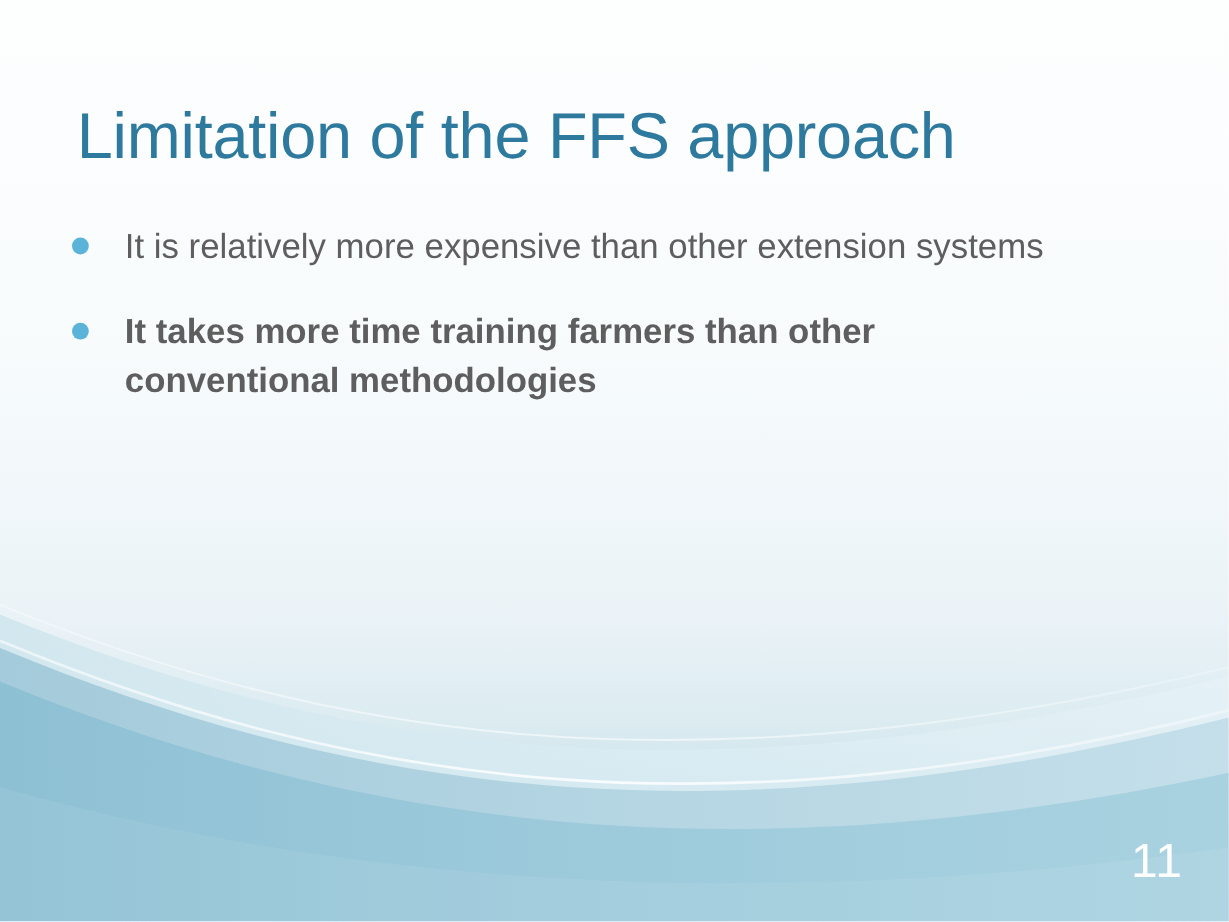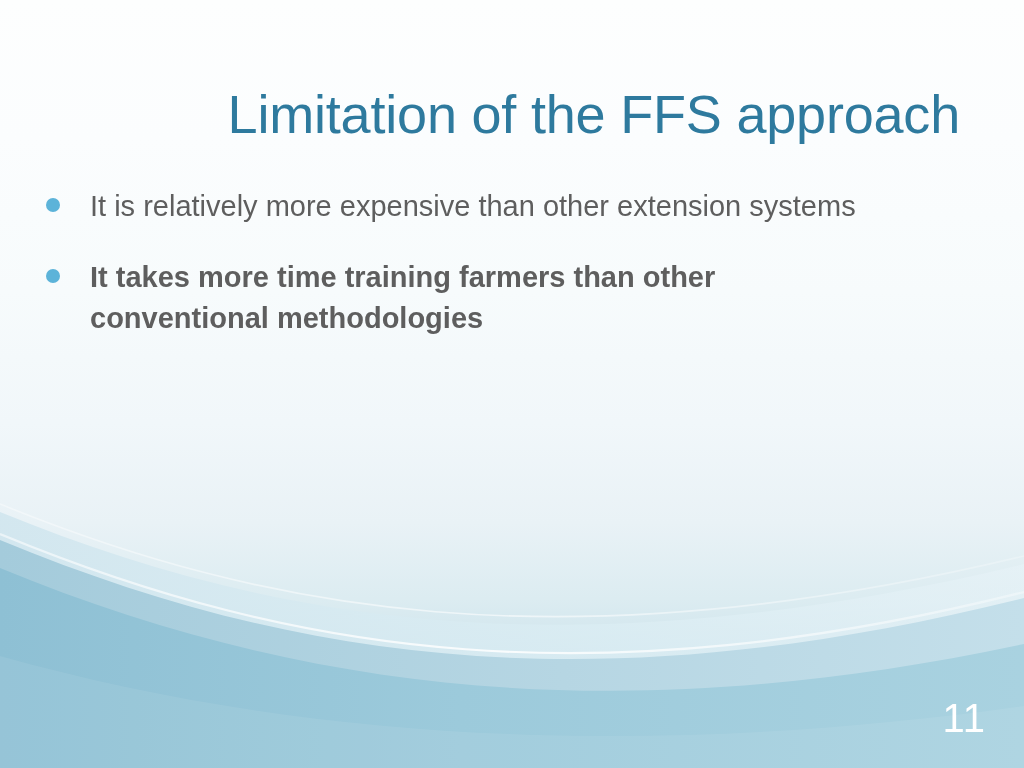--- a/index.html
+++ b/index.html
@@ -41,33 +41,33 @@
     height: 300px;
     pointer-events: none;
   }
 
   
   #title {
     position: absolute;
     left: 64px;
     top: 82px;
     width: 896px;
-    text-align: right;
+    text-align: left;
     font-size: 54px;
     line-height: 64px;
     font-weight: 400;
     letter-spacing: -0.2px;
     color: #2e7a9e;
     white-space: nowrap;
   }
 
   
   #body {
     position: absolute;
-    left: 46px;
+    left: 60px;
     top: 186px;
     width: 880px;
   }
 
   .bullet-row {
     display: flex;
     align-items: flex-start;
     margin-bottom: 30px;
   }
   .bullet-row:last-child {

